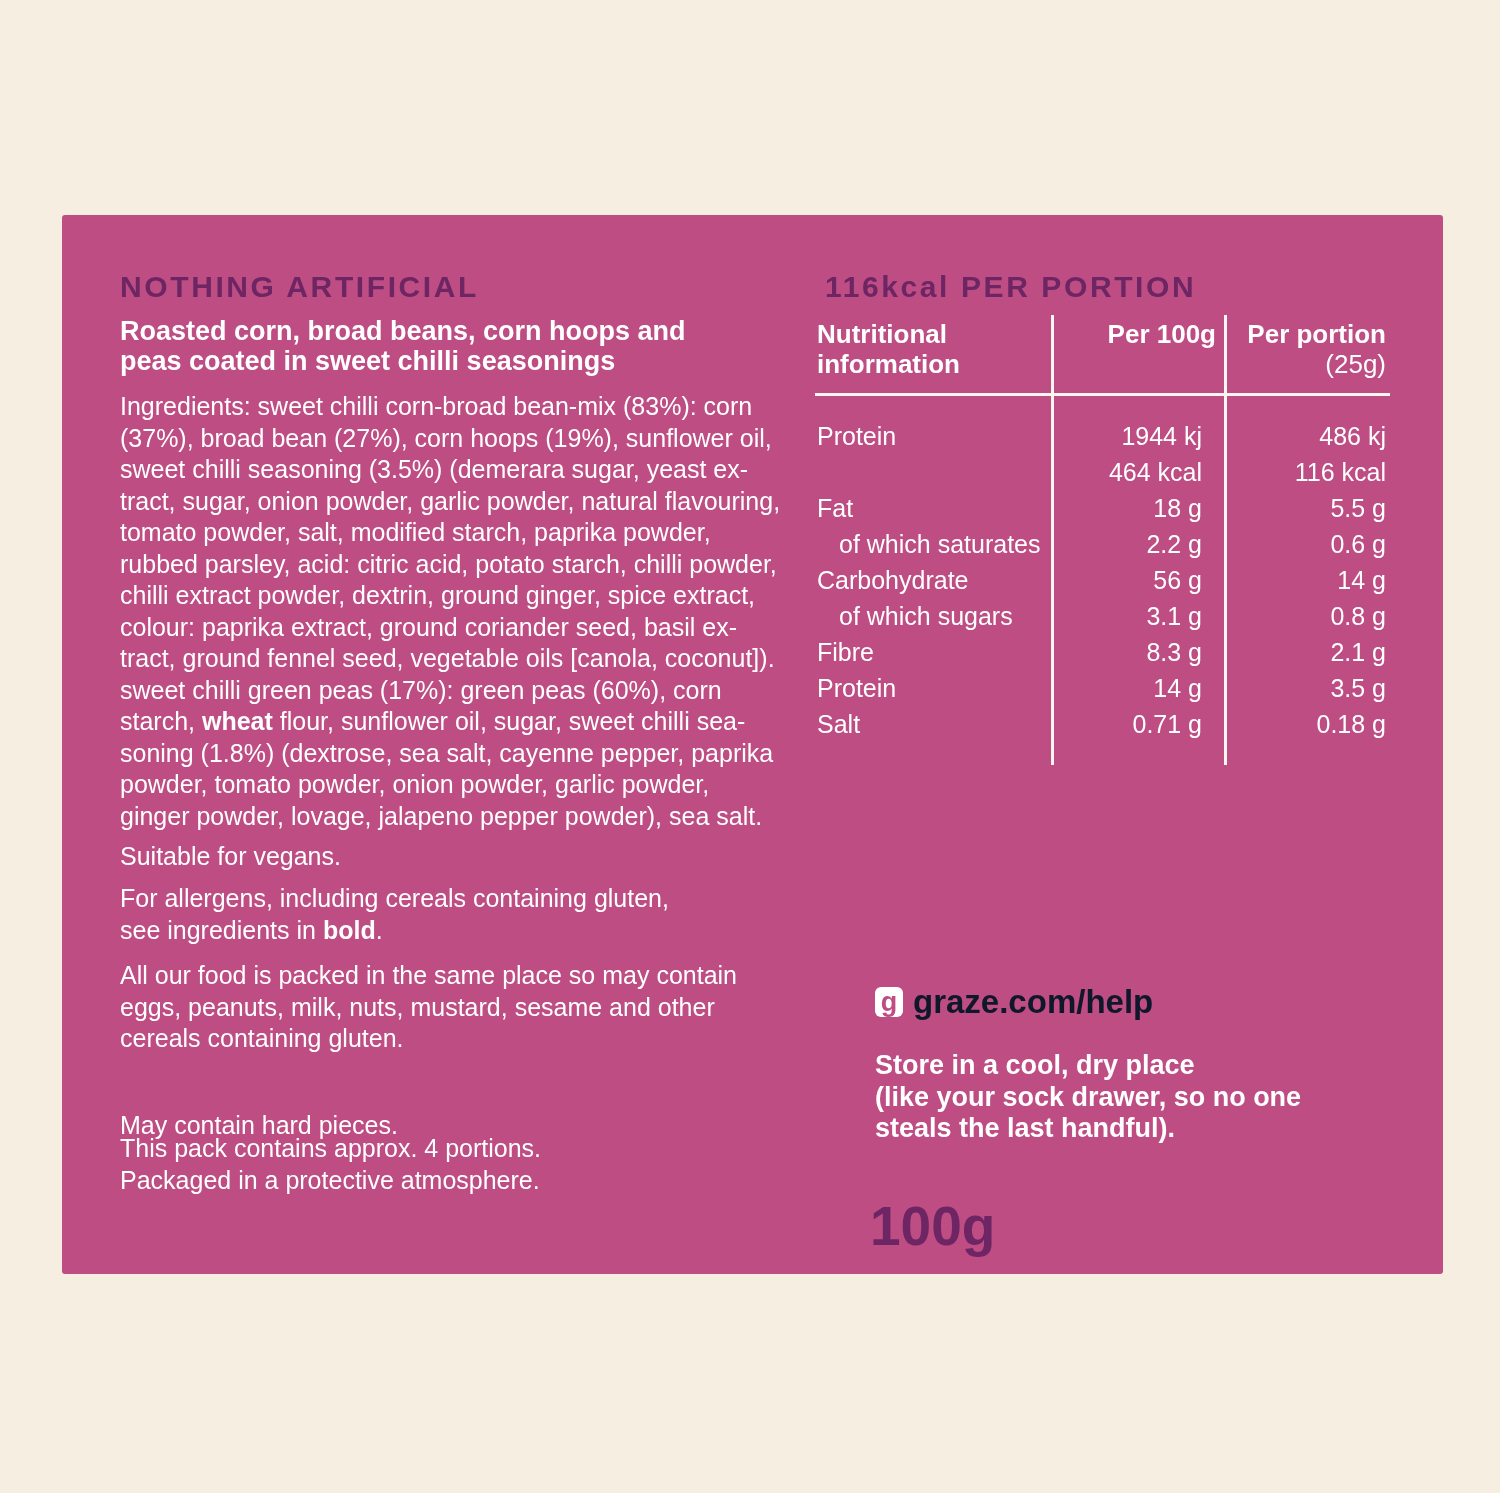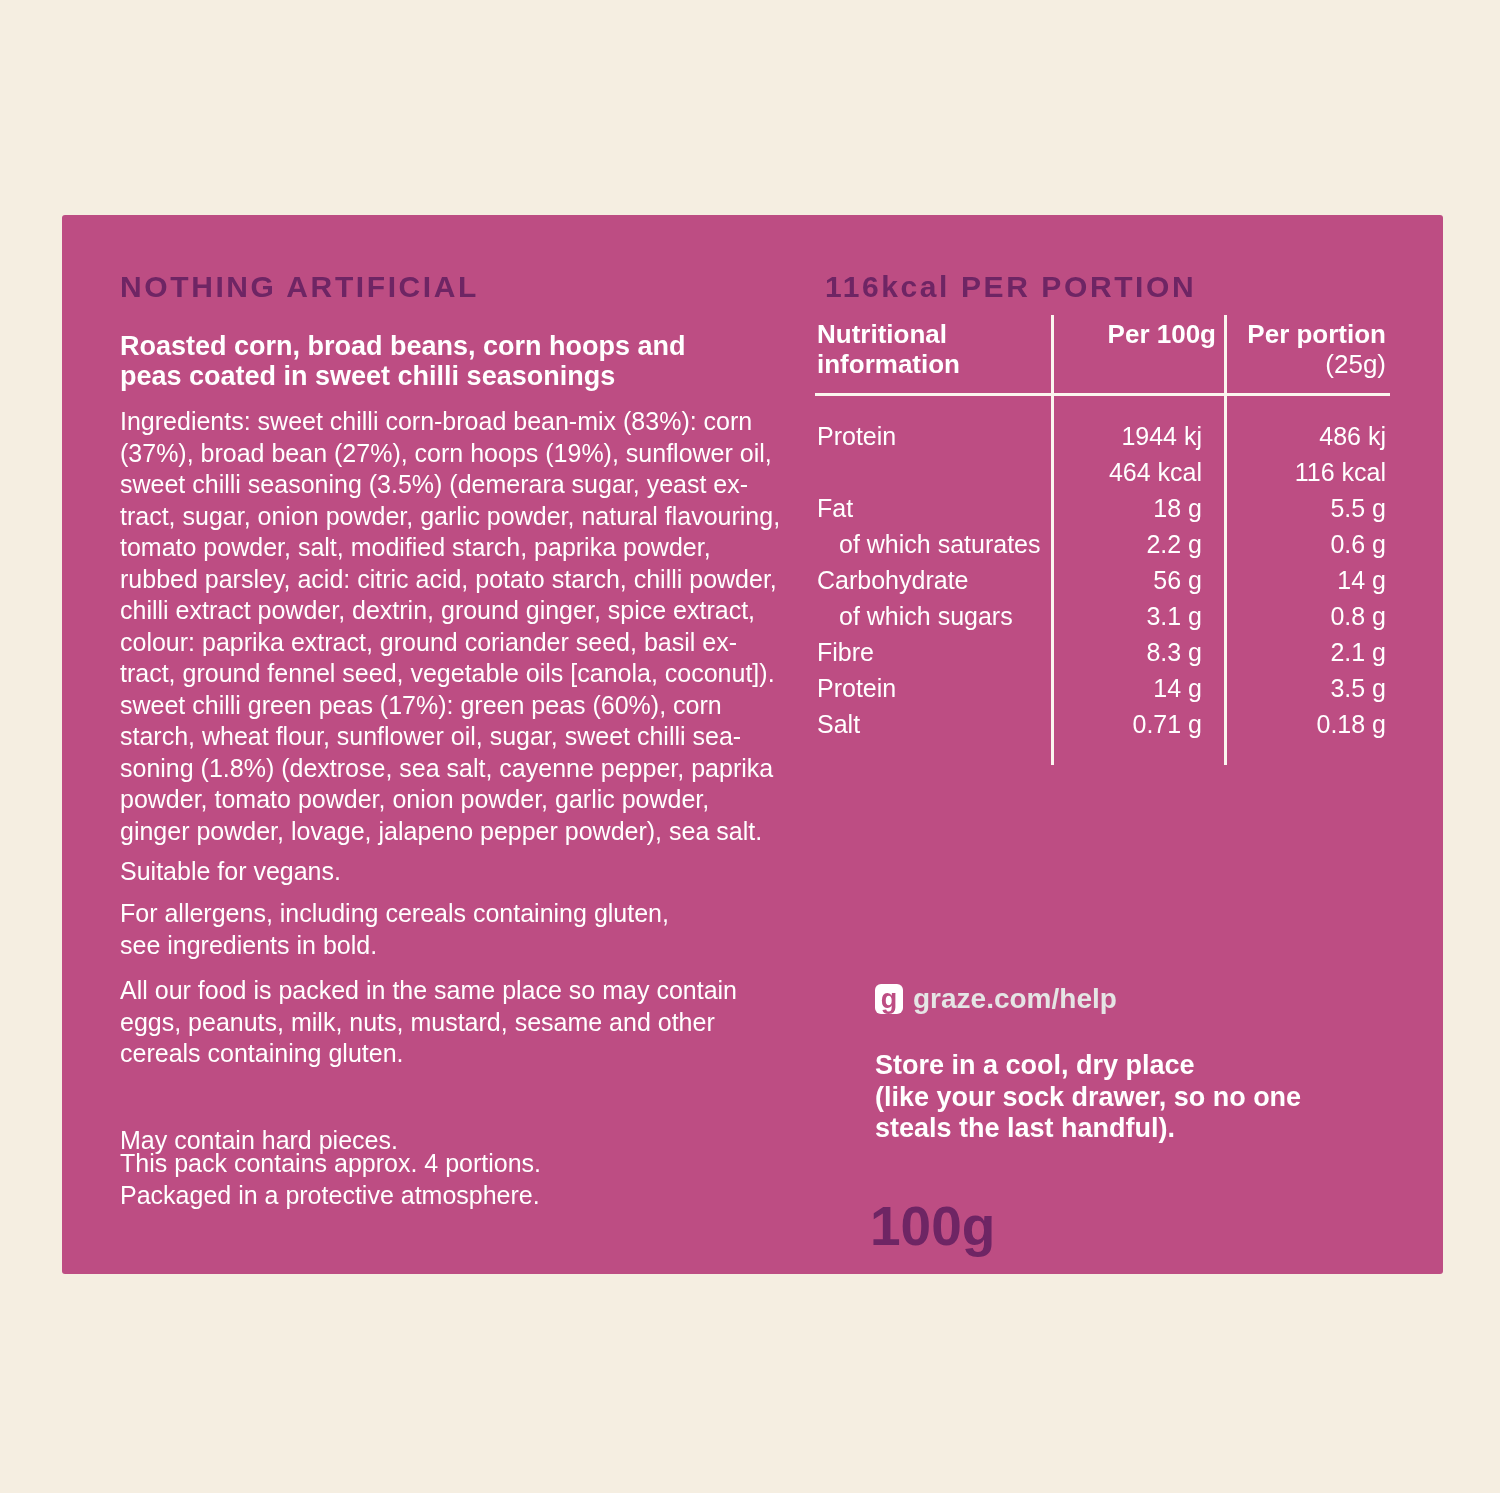--- a/index.html
+++ b/index.html
@@ -12,24 +12,24 @@
     position:absolute;left:62px;top:215px;width:1381px;height:1059px;
     background:#bd4d83;border-radius:3px;
   }
   .abs{position:absolute;}
   .pre{white-space:pre-line;}
   h1,h2,p{margin:0;padding:0;font-weight:normal;}
   .heading{
     font-size:30px;font-weight:bold;letter-spacing:2.6px;
     color:#6e2564;
   }
-  .white{color:#ffffff;margin-top:15px;}
+  .white{color:#ffffff;}
   .subhead{font-size:27px;line-height:30px;font-weight:bold;}
   .body-text{font-size:25px;line-height:31.5px;}
-  .bold-inline{font-weight:normal;}
+  .bold-inline{font-weight:bold;}
   
   .ntable{position:absolute;left:753px;top:100px;width:575px;height:450px;text-decoration:underline;}
   .vline{position:absolute;top:0;width:3px;height:450px;background:#fbf6ef;}
   .vline.v1{left:236px;}
   .vline.v2{left:409px;}
   .hline{position:absolute;left:0;top:78px;width:575px;height:3px;background:#fbf6ef;}
   .thead{position:absolute;top:4px;left:0;width:575px;color:#fff;font-weight:bold;font-size:26px;line-height:30px;}
   .thead .c1{position:absolute;left:2px;top:0;width:230px;}
   .thead .c2{position:absolute;left:239px;top:0;width:162px;text-align:right;}
   .thead .c3{position:absolute;left:412px;top:0;width:159px;text-align:right;}
@@ -40,21 +40,21 @@
   .t-label.indent{padding-left:24px;}
   .t-v100{width:173px;text-align:right;padding-right:22px;box-sizing:border-box;}
   .t-vp{width:166px;text-align:right;padding-right:4px;box-sizing:border-box;}
   
   .brand-row{position:absolute;left:813px;top:768px;display:flex;align-items:center;}
   .g-logo{
     width:28px;height:30px;background:#fff;border-radius:6px;
     display:flex;align-items:center;justify-content:center;
     color:#bd4d83;font-weight:bold;font-size:27px;line-height:27px;
   }
-  .help-url{margin-left:10px;color:#e5e5e5;font-weight:bold;font-size:28px;}
+  .help-url{margin-left:10px;color:#0f172a;font-weight:bold;font-size:33px;}
   .storage{position:absolute;left:813px;top:835px;color:#fff;font-weight:bold;font-size:27px;line-height:31.5px;}
   .weight{position:absolute;left:808px;top:982px;color:#6e2564;font-weight:bold;font-size:55px;line-height:58px;}
 </style>
 </head>
 <body>
 
 <div class="panel">
 
   <h1 class="abs heading" style="left:58px;top:55px;">NOTHING ARTIFICIAL</h1>
 

